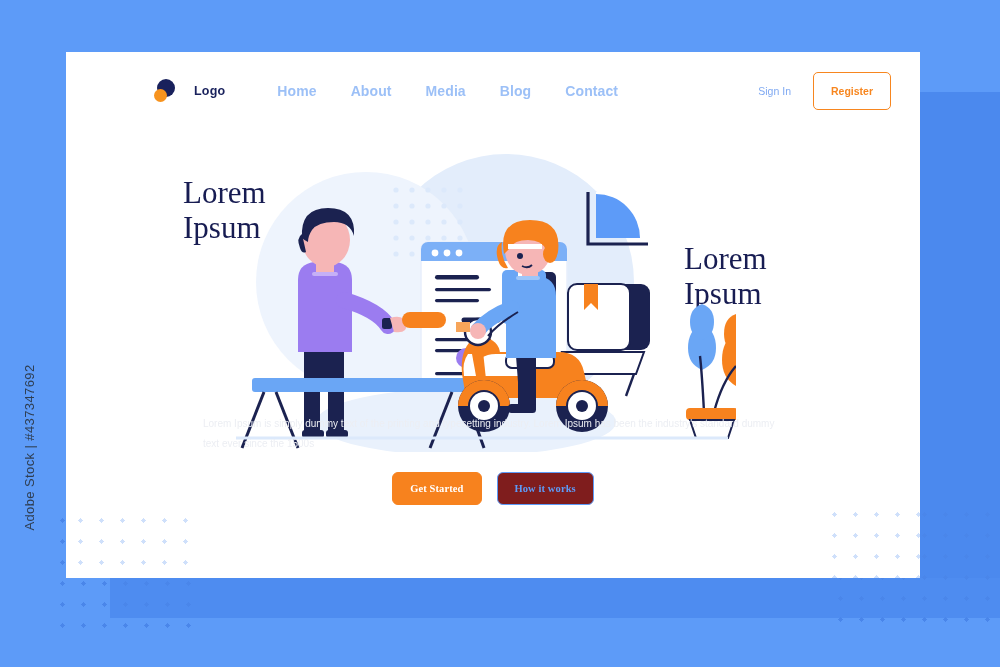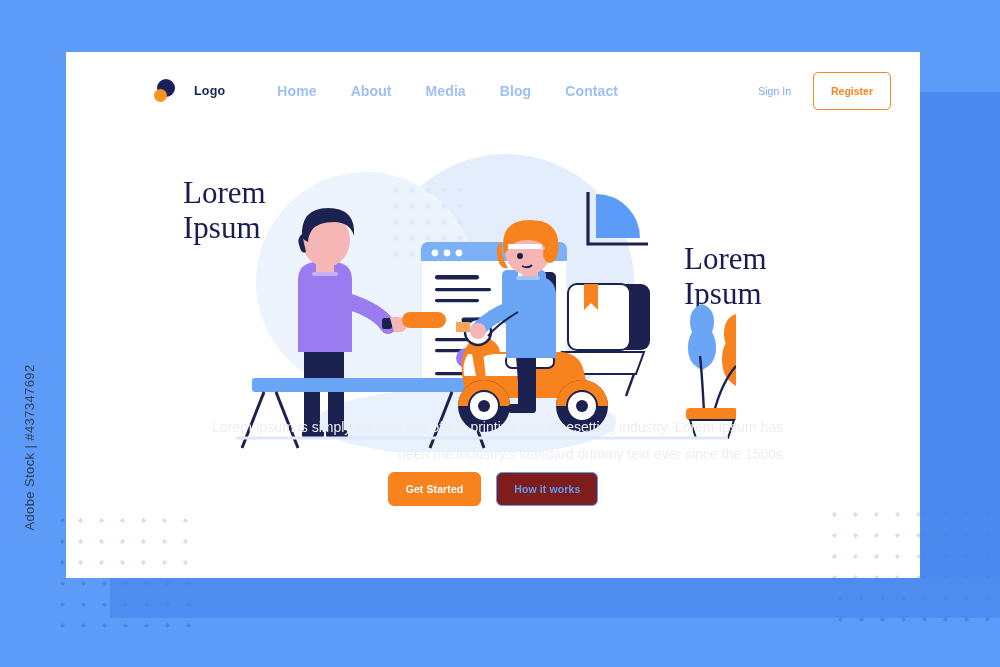--- a/index.html
+++ b/index.html
@@ -163,37 +163,37 @@
   }
   .headline-left  { left: 117px; top: 124px; }
   .headline-right { left: 618px; top: 190px; }
 
   
   .subtext {
     position: absolute;
     left: 137px;
     top: 362px;
     width: 580px;
-    text-align: right;
-    font-size: 14px;
+    text-align: left;
+    font-size: 10px;
     line-height: 1.95;
     color: #eceef3;
   }
 
   .ctas {
     position: absolute;
     left: 137px;
     top: 420px;
     width: 580px;
     display: flex;
     justify-content: center;
     gap: 15px;
   }
   .btn {
-    font-family: Liberation Sans, sans-serif;
+    font-family: Liberation Serif, serif;
     font-size: 10.5px;
     font-weight: bold;
     border-radius: 6px;
     padding: 10px 17px;
     cursor: pointer;
     letter-spacing: .1px;
   }
   .btn-primary {
     background: #f7821e;
     color: #ffffff;

